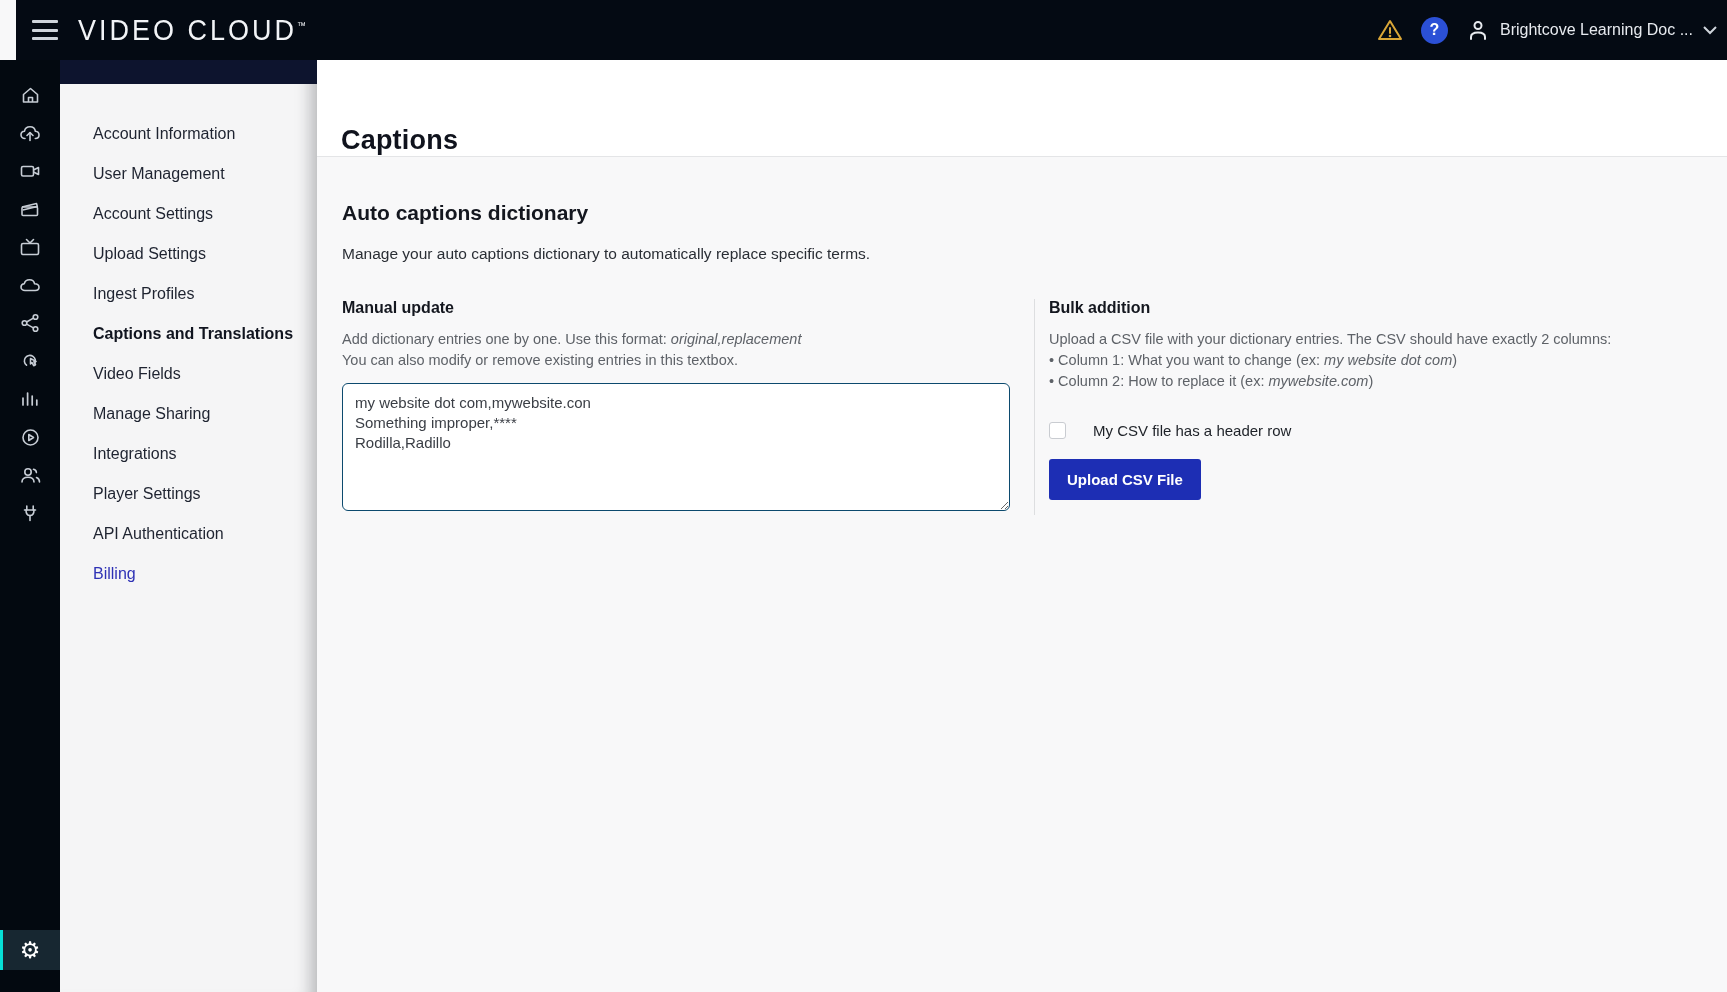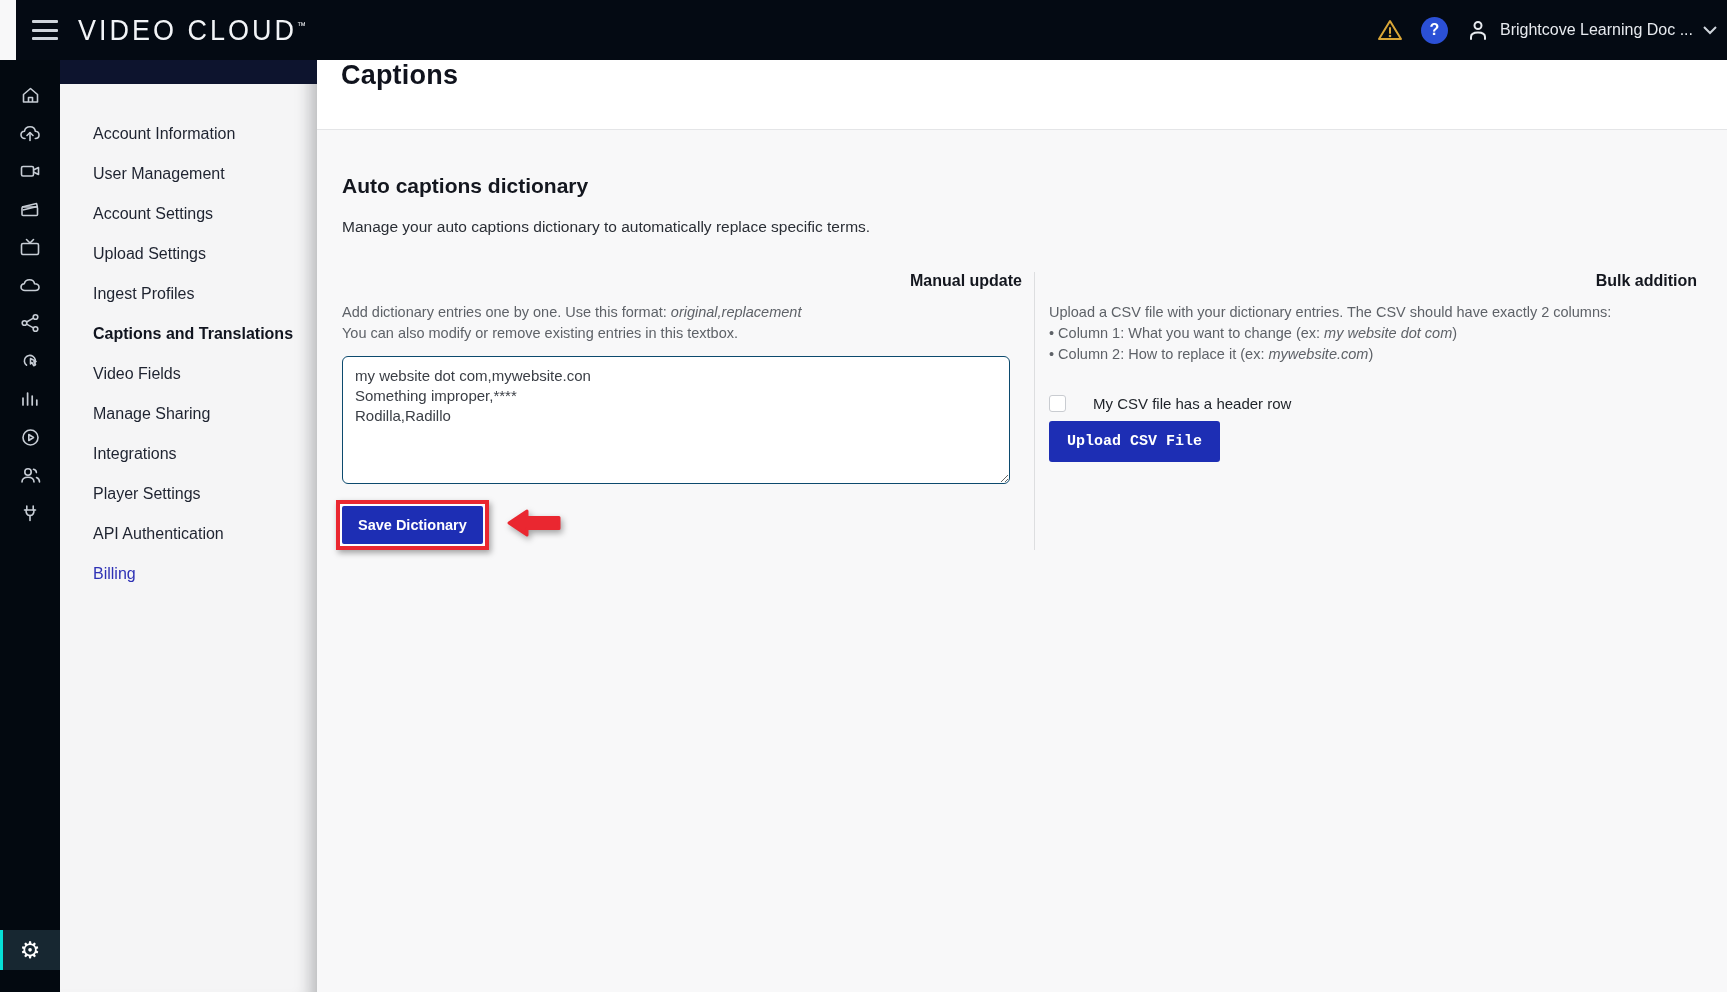--- a/index.html
+++ b/index.html
@@ -37,54 +37,54 @@
     box-shadow:inset -20px 0 16px -14px rgba(20,24,34,0.28); }
   .sidebar-topstrip { height:24px; background:#0d142e; }
   .nav { padding-top:30px; }
   .nav-item { height:40px; line-height:40px; padding-left:33px; font-size:16px; color:#1e2330;
     cursor:pointer; white-space:nowrap; }
   .nav-item.active { font-weight:bold; color:#10141f; }
   .nav-item.link { color:#2e31b5; }
 
   
   .main { position:absolute; left:317px; top:60px; width:1410px; height:932px; background:#f8f8f9; }
-  .main-header { height:70px; background:#ffffff; border-bottom:1px solid #e4e5e7;
-    display:flex; align-items:flex-start; padding-left:24px; }
+  .main-header { height:97px; background:#ffffff; border-bottom:1px solid #e4e5e7;
+    display:flex; align-items:flex-end; padding-left:24px; }
   .page-title { font-size:27px; font-weight:800; color:#10131d; letter-spacing:0.2px; }
   .content { padding:0 30px 0 25px; }
   .section-title { margin-top:44px; font-size:21px; font-weight:800; color:#14171f; }
   .section-sub { margin-top:20px; font-size:15.5px; color:#2a2e35; }
 
   .columns { display:flex; margin-top:36px; align-items:stretch; }
   .col-left { width:680px; flex:0 0 680px; }
   .v-divider { width:1px; background:#dddee0; margin-left:12px; }
   .col-right { padding-left:14px; flex:1; }
 
-  .col-heading { font-size:16px; font-weight:bold; color:#14171f;text-align:right; }
+  .col-heading { font-size:16px; font-weight:bold; color:#14171f; }
   .help-text { margin-top:12px; font-size:14.5px; color:#5e6268; line-height:1.45; }
   .help-text .it { font-style:italic; }
 
   .dict-textarea { margin-top:12px; width:668px; height:128px; resize:both;
     border:1px solid #0c4a6e; border-radius:6px; background:#ffffff; padding:9px 12px;
     font-family:"Liberation Sans", sans-serif; font-size:15px; color:#3a3e45; line-height:1.32;
     outline:none; }
 
   .save-wrap { margin-top:12px; display:flex; align-items:center; }
   .red-box { display:inline-block; border:4px solid #ea2730; padding:2px; background:#fdfdfd;
     box-shadow:2px 3px 6px rgba(0,0,0,0.35); margin-left:-6px; }
   .btn-blue { background:#1d2eb4; color:#ffffff; border:none; border-radius:2px;
     font-family:"Liberation Sans", sans-serif; font-size:14.5px; font-weight:bold;
     padding:11px 16px; cursor:pointer; white-space:nowrap; }
   .arrow { margin-left:18px; filter:drop-shadow(2px 3px 3px rgba(0,0,0,0.35)); }
 
   .checkbox-row { margin-top:30px; display:flex; align-items:center; gap:27px; }
   .checkbox-row input { width:17px; height:17px; appearance:none; background:#ffffff;
     border:1px solid #c9ccd1; border-radius:3px; cursor:pointer; }
   .checkbox-label { font-size:15px; color:#1d2127; }
-  .upload-btn { margin-top:9px; font-size:15px; padding:12px 18px; border-radius:3px;font-family:Liberation Mono, monospace; }
+  .upload-btn { margin-top:20px; font-size:15px; padding:12px 18px; border-radius:3px; }
 </style>
 </head>
 <body>
 
 <div class="topbar">
   <div class="hamburger">
     <span></span>
       <span></span>
       <span></span>
   </div>
@@ -238,30 +238,20 @@
 
       <div class="col-left">
         <div class="col-heading">Manual update</div>
         <div class="help-text">
           <span>Add dictionary entries one by one. Use this format: </span><span class="it">original,replacement</span><br>
           <span>You can also modify or remove existing entries in this textbox.</span>
         </div>
         <textarea class="dict-textarea" spellcheck="false" style="">my website dot com,mywebsite.con
 Something improper,****
 Rodilla,Radillo</textarea>
-        <div class="save-wrap">
-          <span class="red-box">
-            <button class="btn-blue">Save Dictionary</button>
-          </span>
-          <span class="arrow">
-            <svg width="58" height="28" viewBox="0 0 58 28">
-              <path d="M2 14 L20 2 L20 8.5 L52 8.5 L52 19.5 L20 19.5 L20 26 Z" fill="#ea2730" stroke="#ea2730" stroke-width="3" stroke-linejoin="round"></path>
-            </svg>
-          </span>
-        </div>
       </div>
 
       <div class="v-divider"></div>
 
       <div class="col-right">
         <div class="col-heading">Bulk addition</div>
         <div class="help-text">
           <span>Upload a CSV file with your dictionary entries. The CSV should have exactly 2 columns:</span><br>
           <span>• Column 1: What you want to change (ex: </span><span class="it">my website dot com</span><span>)</span><br>
           <span>• Column 2: How to replace it (ex: </span><span class="it">mywebsite.com</span><span>)</span>

